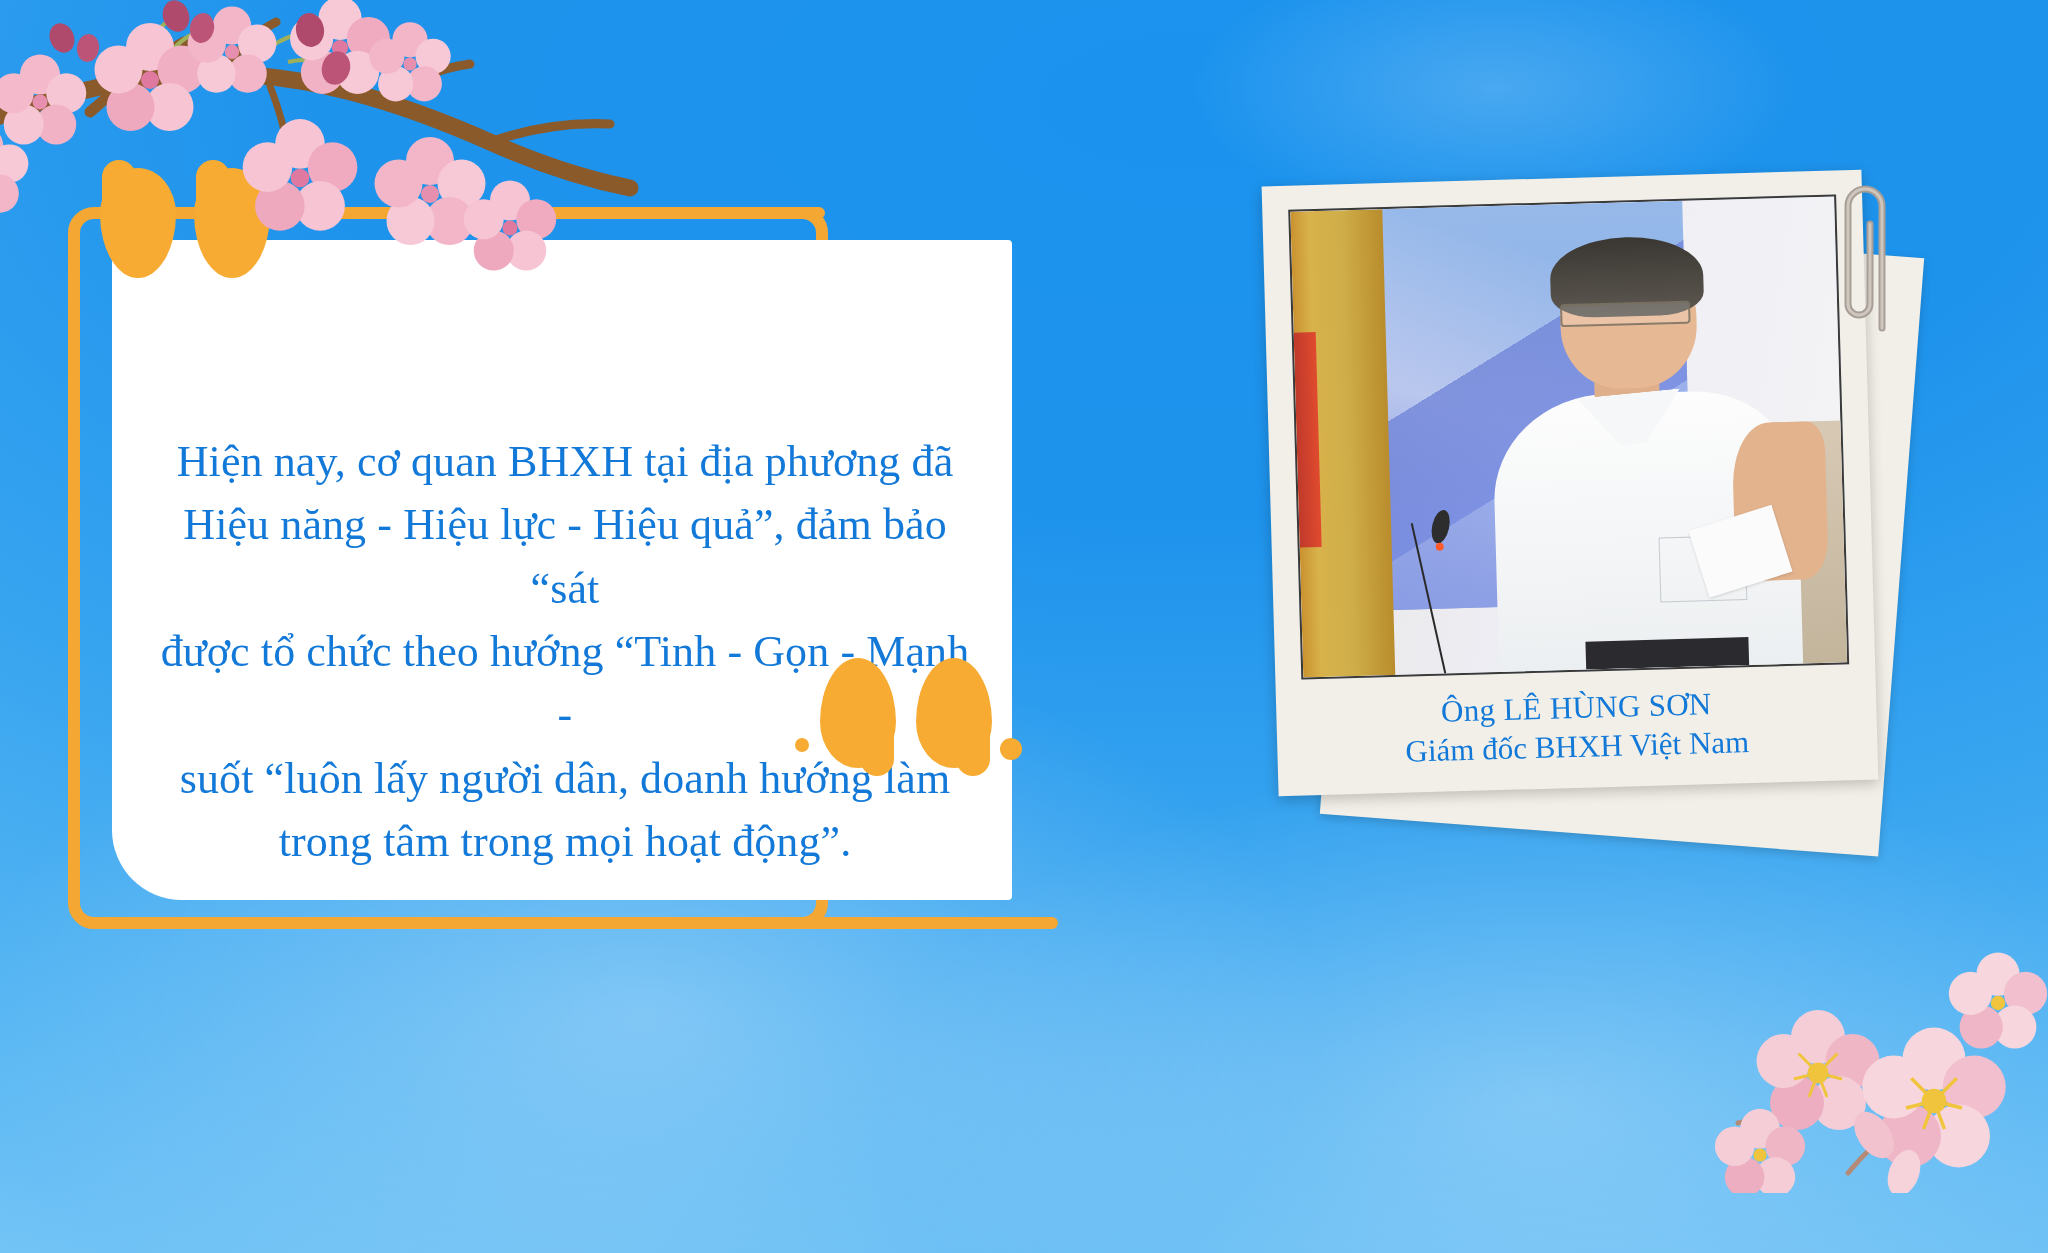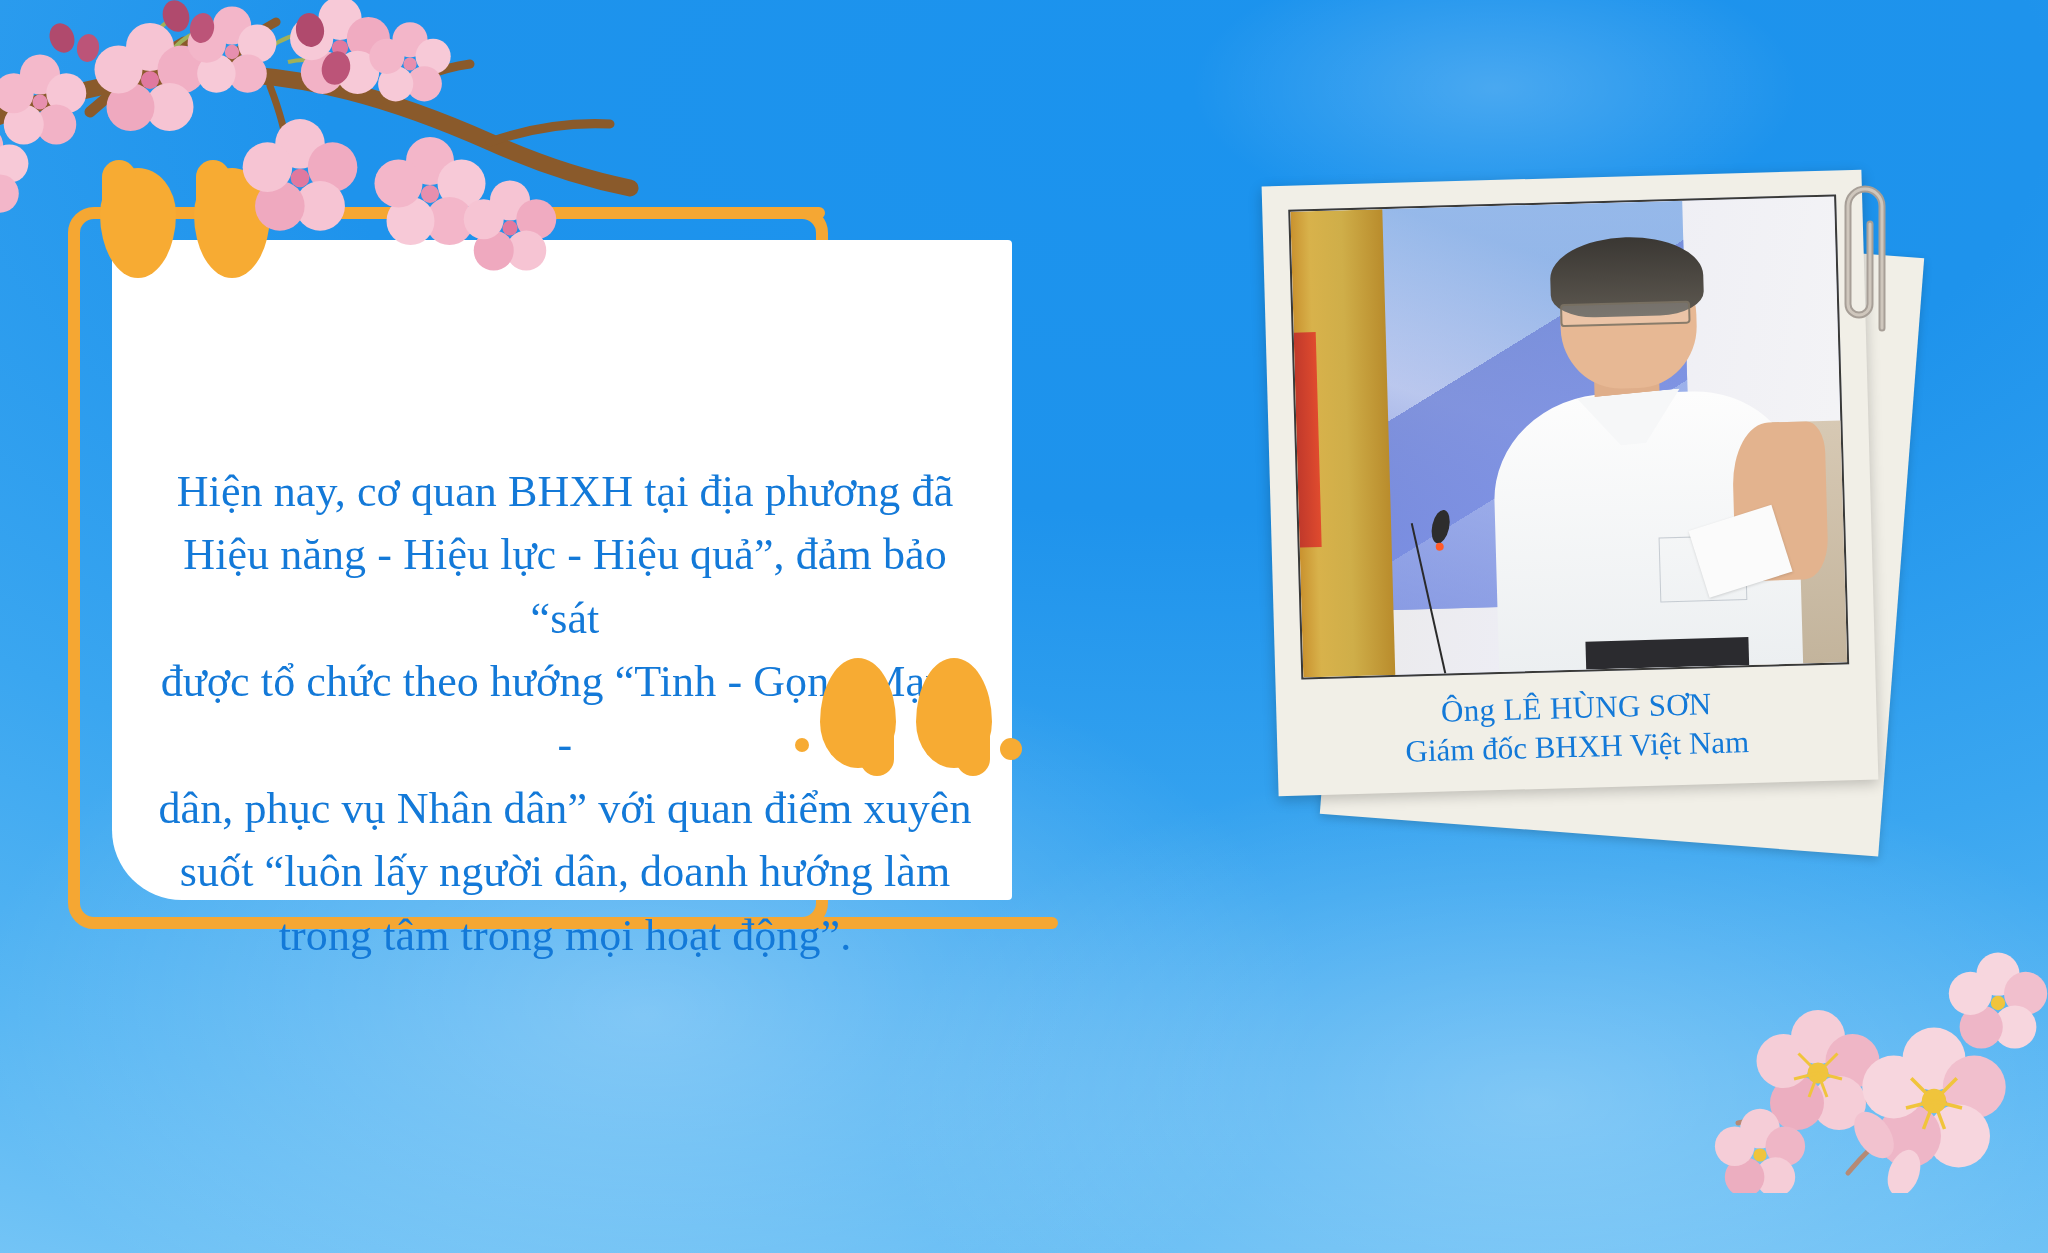--- a/index.html
+++ b/index.html
@@ -94,21 +94,20 @@
 
   
   .quote-text{
     position:absolute; left:150px; top:430px; width:830px;
     text-align:center;
     color:#1379d8;
     font-size:44px;
     line-height:1.44;
     font-family:"Liberation Serif","DejaVu Serif",serif;
     letter-spacing:.1px;
-    margin-top:30px;
   }
 
   
   .photo-stack{ position:absolute; left:1270px; top:150px; width:700px; height:680px; }
 
   .card-back{
     position:absolute; left:72px; top:86px; width:560px; height:600px;
     background:#f1efe7;
     transform:rotate(4.4deg);
     box-shadow:0 3px 10px rgba(0,0,0,.18);
@@ -239,21 +238,20 @@
 
 <div class="quote-open">
   <div class="lobe"></div>
     <div class="lobe"></div>
 </div>
 
 <div class="quote-text">
   <div>Hiện nay, cơ quan BHXH tại địa phương đã</div>
   <div>Hiệu năng - Hiệu lực - Hiệu quả”, đảm bảo “sát</div>
   <div>được tổ chức theo hướng “Tinh - Gọn - Mạnh -</div>
-  <div>dân, phục vụ Nhân dân” với quan điểm xuyên</div>
   <div>suốt “luôn lấy người dân, doanh hướng làm</div>
   <div>trong tâm trong mọi hoạt động”.</div>
 </div>
 
 <div class="quote-close">
   <div class="lobe"></div>
     <div class="lobe"></div>
 </div>
 <div class="quote-dot"></div>
 <div class="quote-dot-2"></div>

